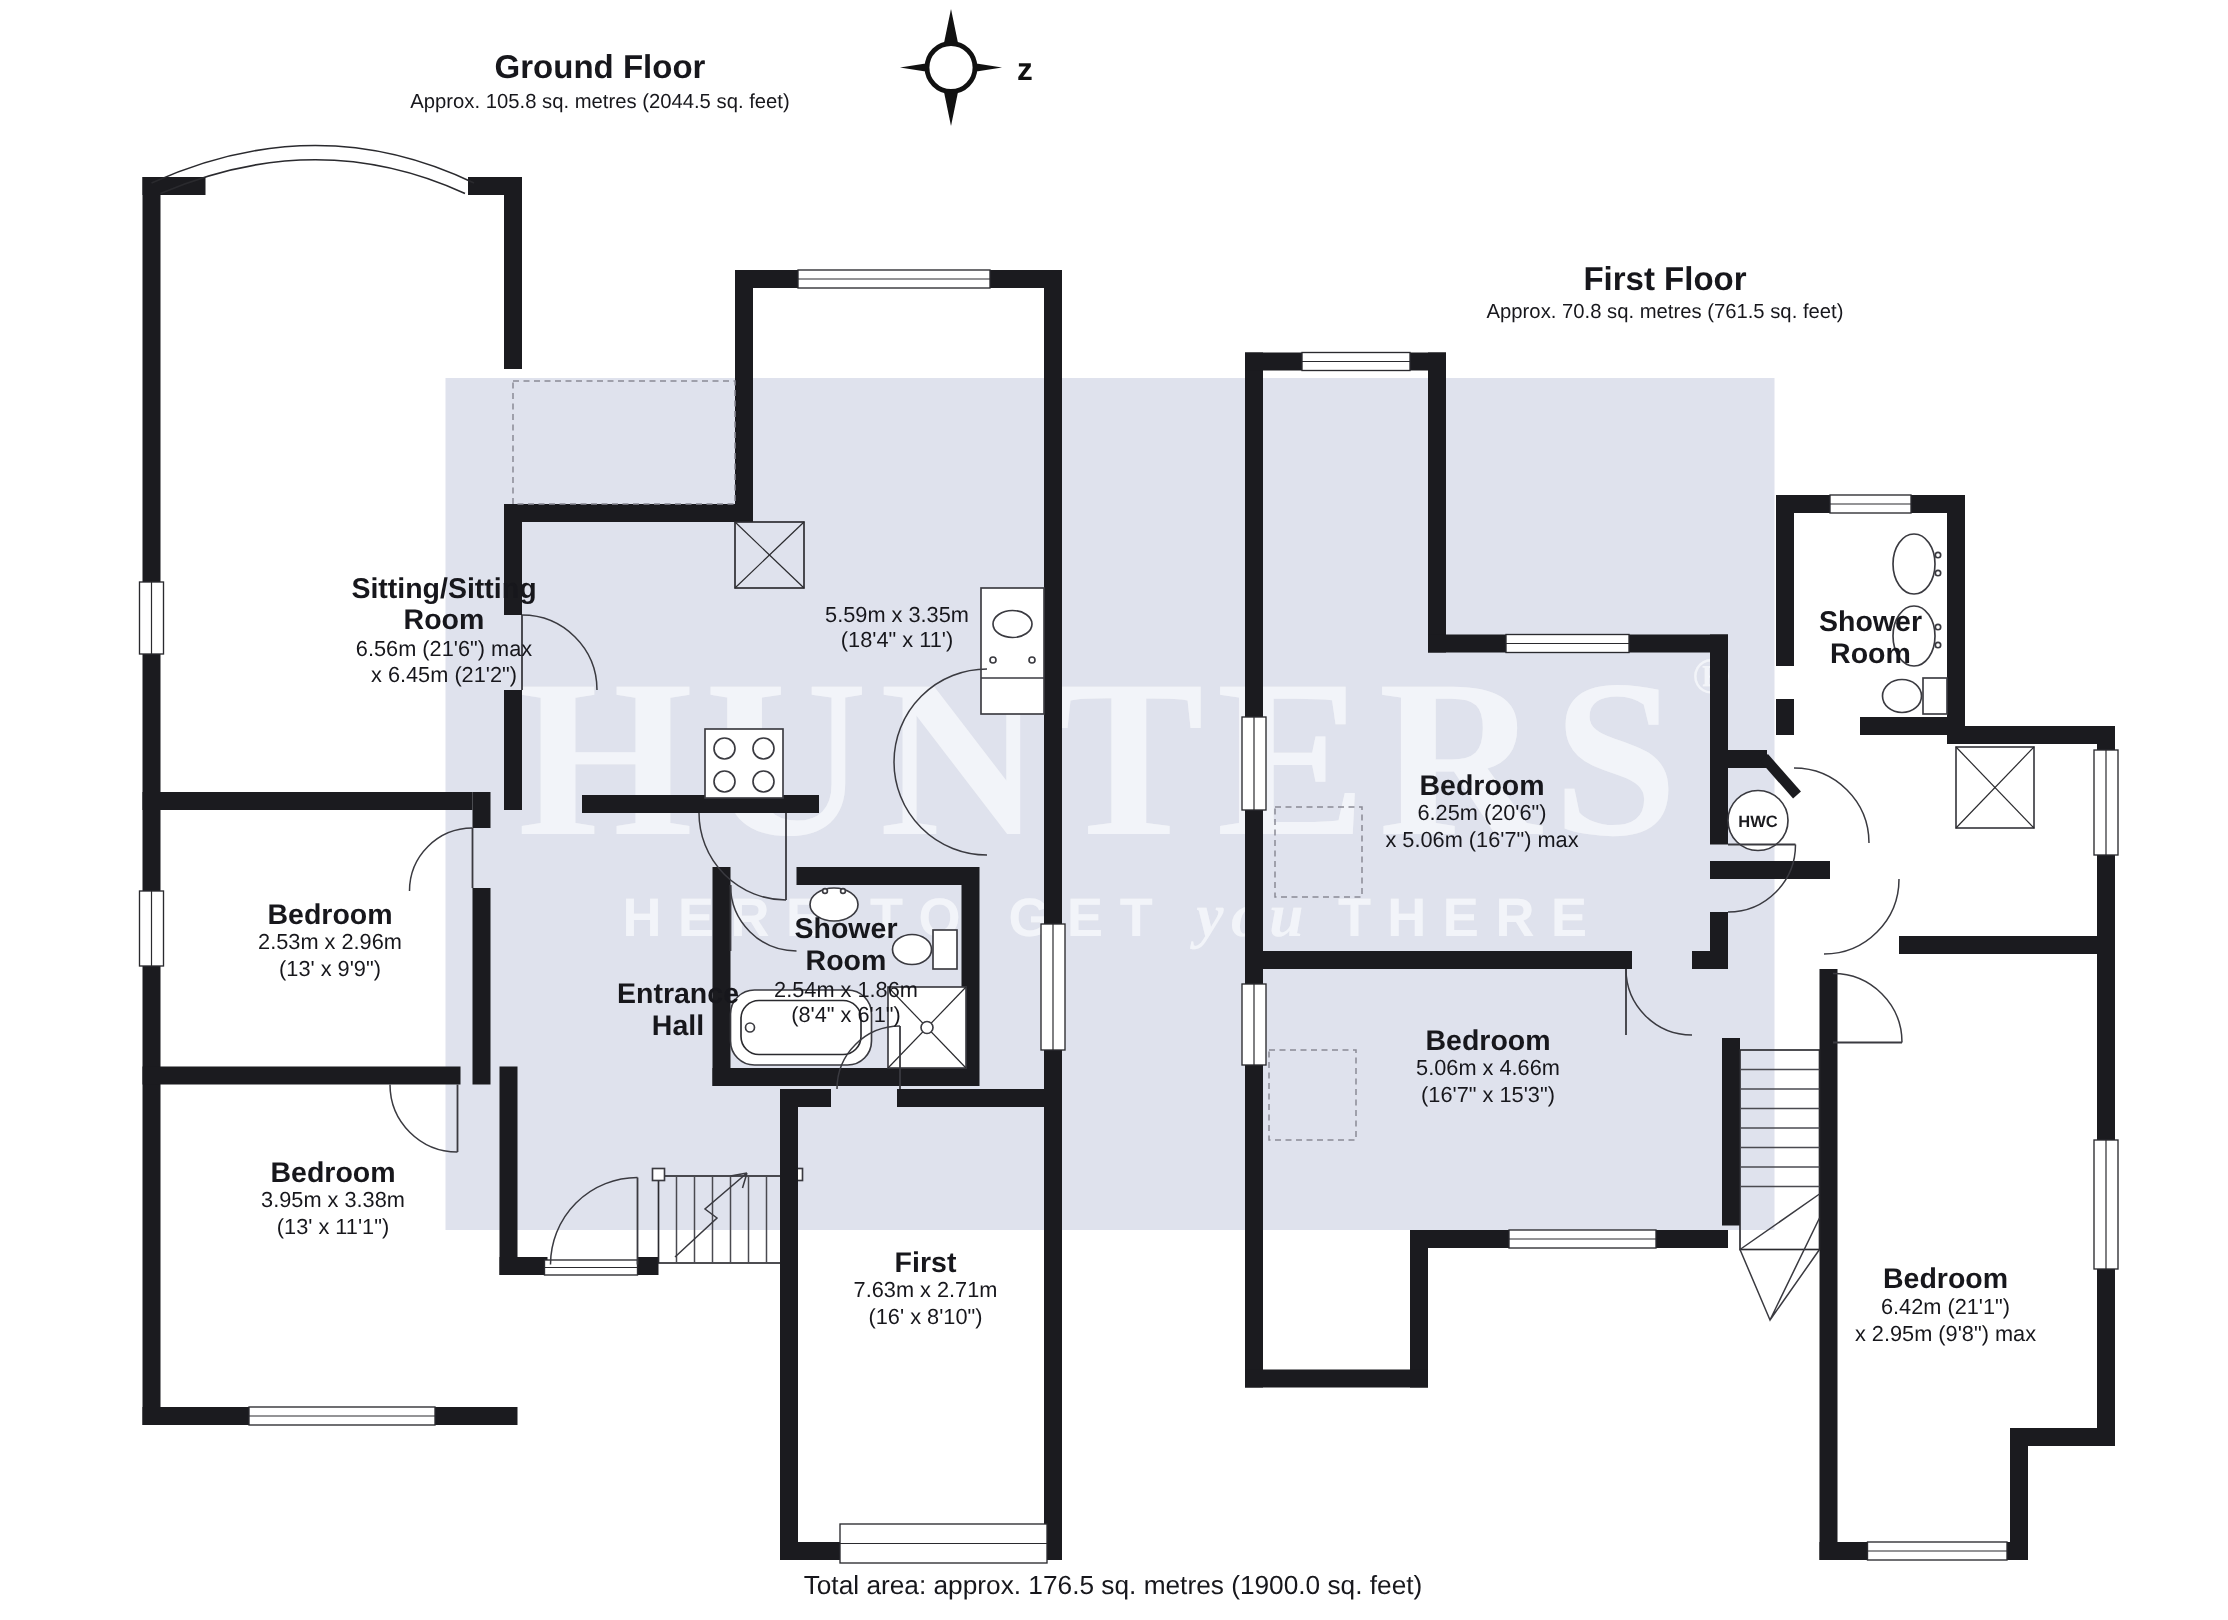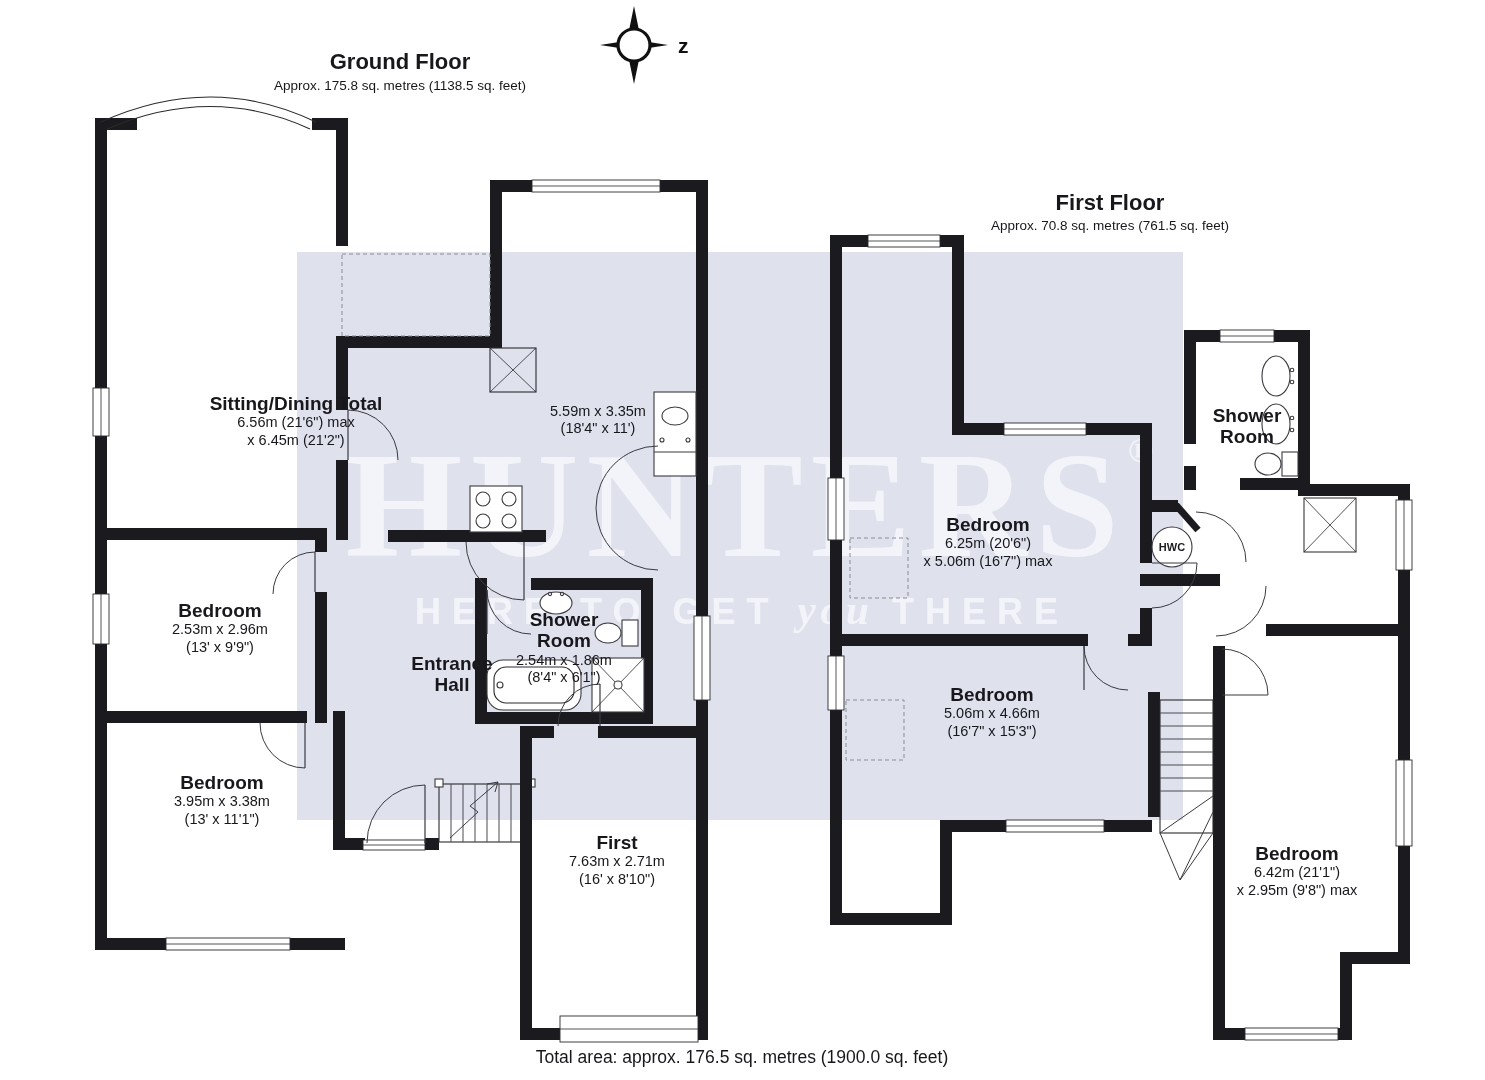--- a/index.html
+++ b/index.html
@@ -14,21 +14,21 @@
   .fix{fill:#ffffff;stroke:#3a3a40;stroke-width:1.1;}
   .arc{fill:none;stroke:#3a3a40;stroke-width:1;}
   .leaf{stroke:#3a3a40;stroke-width:1.2;}
   .tread{stroke:#4a4a50;stroke-width:1;}
   .wm-brand{font-family:"Liberation Serif",serif;font-weight:bold;font-size:150px;letter-spacing:8px;text-anchor:middle;}
   .wm-reg{font-family:"Liberation Serif",serif;font-weight:bold;font-size:34px;}
   .wm-tag{font-family:"Liberation Sans",sans-serif;font-weight:bold;font-size:36px;letter-spacing:11px;text-anchor:middle;}
   .wm-you{font-family:"Liberation Serif",serif;font-style:italic;font-size:41px;letter-spacing:5px;}
   .hwc-t{font-family:"Liberation Sans",sans-serif;font-weight:bold;font-size:11px;text-anchor:middle;fill:#1b1b1f;}
   .compass-z{font-family:"Liberation Sans",sans-serif;font-weight:bold;font-size:21px;fill:#111;}
-  .hdr{position:absolute;transform:translate(-50%,-50%);text-align:right;white-space:nowrap;margin-top:17px;}
+  .hdr{position:absolute;transform:translate(-50%,-50%);text-align:right;white-space:nowrap;}
   .ftitle{font-size:22px;font-weight:bold;}
   .fsub{font-size:13.5px;}
   .rlabel{position:absolute;transform:translate(-50%,-50%);text-align:center;}
   .rname{font-weight:bold;font-size:19px;line-height:1.12;display:block;}
   .rname.narrow{max-width:96px;margin:0 auto;}
   .rdim{font-size:14.5px;line-height:1.2;display:block;}
   .total{position:absolute;transform:translate(-50%,-50%);font-size:17.5px;white-space:nowrap;}
 </style>
 </head>
 <body>
@@ -312,31 +312,31 @@
     <path d="M668,45 L636,40 L632,45 L636,50 Z" fill="#111"></path>
     <circle cx="634" cy="45" r="16" fill="#ffffff" stroke="#111" stroke-width="3.2"></circle>
     <text class="compass-z" x="678" y="53">z</text>
   </g>
 </svg>
 
   <div class="hdr" style="left:400px;top:45px;">
     <span class="ftitle">Ground Floor</span>
   </div>
   <div class="hdr" style="left:400px;top:68px;">
-    <span class="fsub">Approx. 175.8 sq. metres (1138.5 sq. feet)</span>
+    <span class="fsub">Approx. 105.8 sq. metres (2044.5 sq. feet)</span>
   </div>
   <div class="hdr" style="left:1110px;top:186px;">
     <span class="ftitle">First Floor</span>
   </div>
   <div class="hdr" style="left:1110px;top:208px;">
     <span class="fsub">Approx. 70.8 sq. metres (761.5 sq. feet)</span>
   </div>
 
   <div class="rlabel" style="left:296px;top:421px;width:180px">
-    <span class="rname">Sitting/Dining Total</span>
+    <span class="rname">Sitting/Sitting Room</span>
     <span class="rdim">6.56m (21'6") max</span>
     <span class="rdim">x 6.45m (21'2")</span>
   </div>
   <div class="rlabel" style="left:598px;top:420px;width:205px">
     <span class="rdim">5.59m x 3.35m</span>
     <span class="rdim">(18'4" x 11')</span>
   </div>
   <div class="rlabel" style="left:220px;top:628px;width:200px">
     <span class="rname">Bedroom</span>
     <span class="rdim">2.53m x 2.96m</span>

